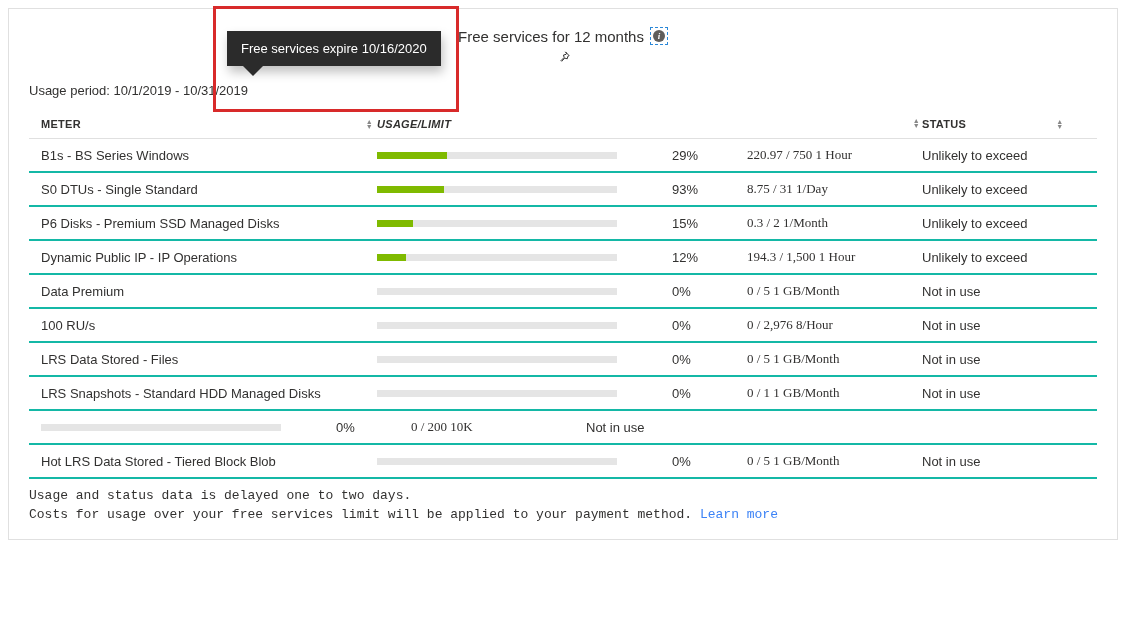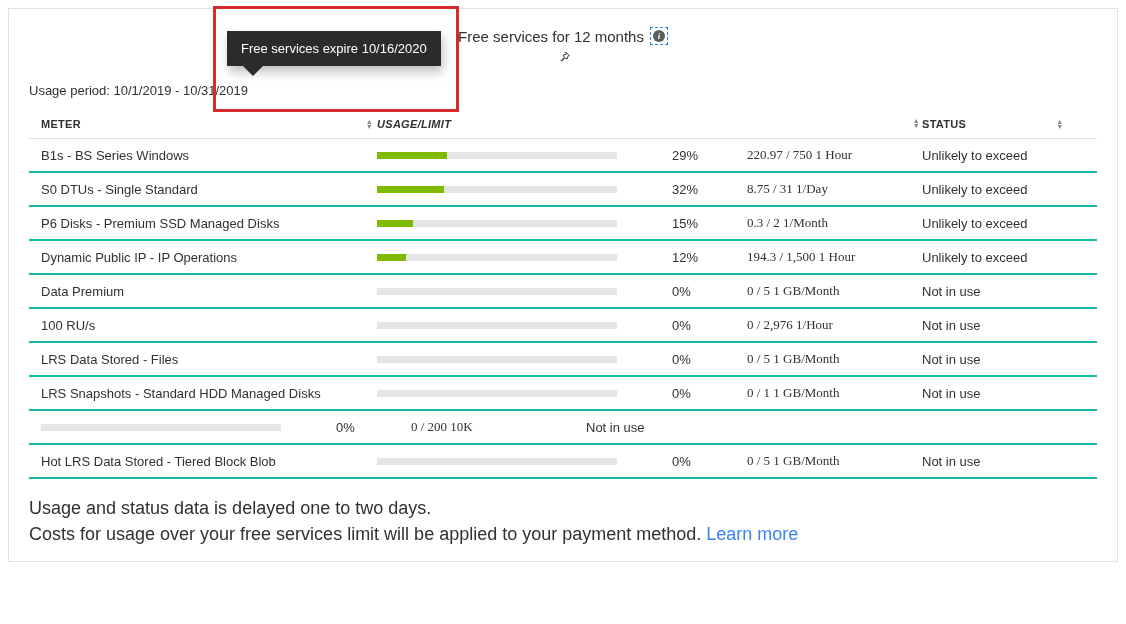--- a/index.html
+++ b/index.html
@@ -139,24 +139,25 @@
     background: #e5e5e5;
     height: 7px;
     width: 240px;
     position: relative;
   }
   .progress-fill {
     background: #7fba00;
     height: 100%;
   }
   .footer-notes {
-    margin-top: 16px;
-    font-size: 18px;
+    margin-top: 8px;
+    font-size: 13px;
     color: #323130;
     line-height: 1.45;
+    font-family: Liberation Mono, monospace;
   }
   .footer-notes .link {
     color: #3b82f6;
     cursor: pointer;
   }
 </style>
 </head>
 <body>
 
 <div class="card">
@@ -213,21 +214,21 @@
           <div class="col-limit">220.97 / 750 1 Hour</div>
           <div class="col-status">Unlikely to exceed</div>
         </div>
         <div class="table-row">
           <div class="col-meter">S0 DTUs - Single Standard</div>
           <div class="col-usage">
             <div class="progress-track">
               <div class="progress-fill" style="width:28%"></div>
             </div>
           </div>
-          <div class="col-pct">32%</div>
+          <div class="col-pct">93%</div>
           <div class="col-limit">8.75 / 31 1/Day</div>
           <div class="col-status">Unlikely to exceed</div>
         </div>
         <div class="table-row">
           <div class="col-meter">P6 Disks - Premium SSD Managed Disks</div>
           <div class="col-usage">
             <div class="progress-track">
               <div class="progress-fill" style="width:15%"></div>
             </div>
           </div>
@@ -258,21 +259,21 @@
           <div class="col-status">Not in use</div>
         </div>
         <div class="table-row">
           <div class="col-meter">100 RU/s</div>
           <div class="col-usage">
             <div class="progress-track">
               <div class="progress-fill" style="width:0%"></div>
             </div>
           </div>
           <div class="col-pct">0%</div>
-          <div class="col-limit">0 / 2,976 1/Hour</div>
+          <div class="col-limit">0 / 2,976 8/Hour</div>
           <div class="col-status">Not in use</div>
         </div>
         <div class="table-row">
           <div class="col-meter">LRS Data Stored - Files</div>
           <div class="col-usage">
             <div class="progress-track">
               <div class="progress-fill" style="width:0%"></div>
             </div>
           </div>
           <div class="col-pct">0%</div>

